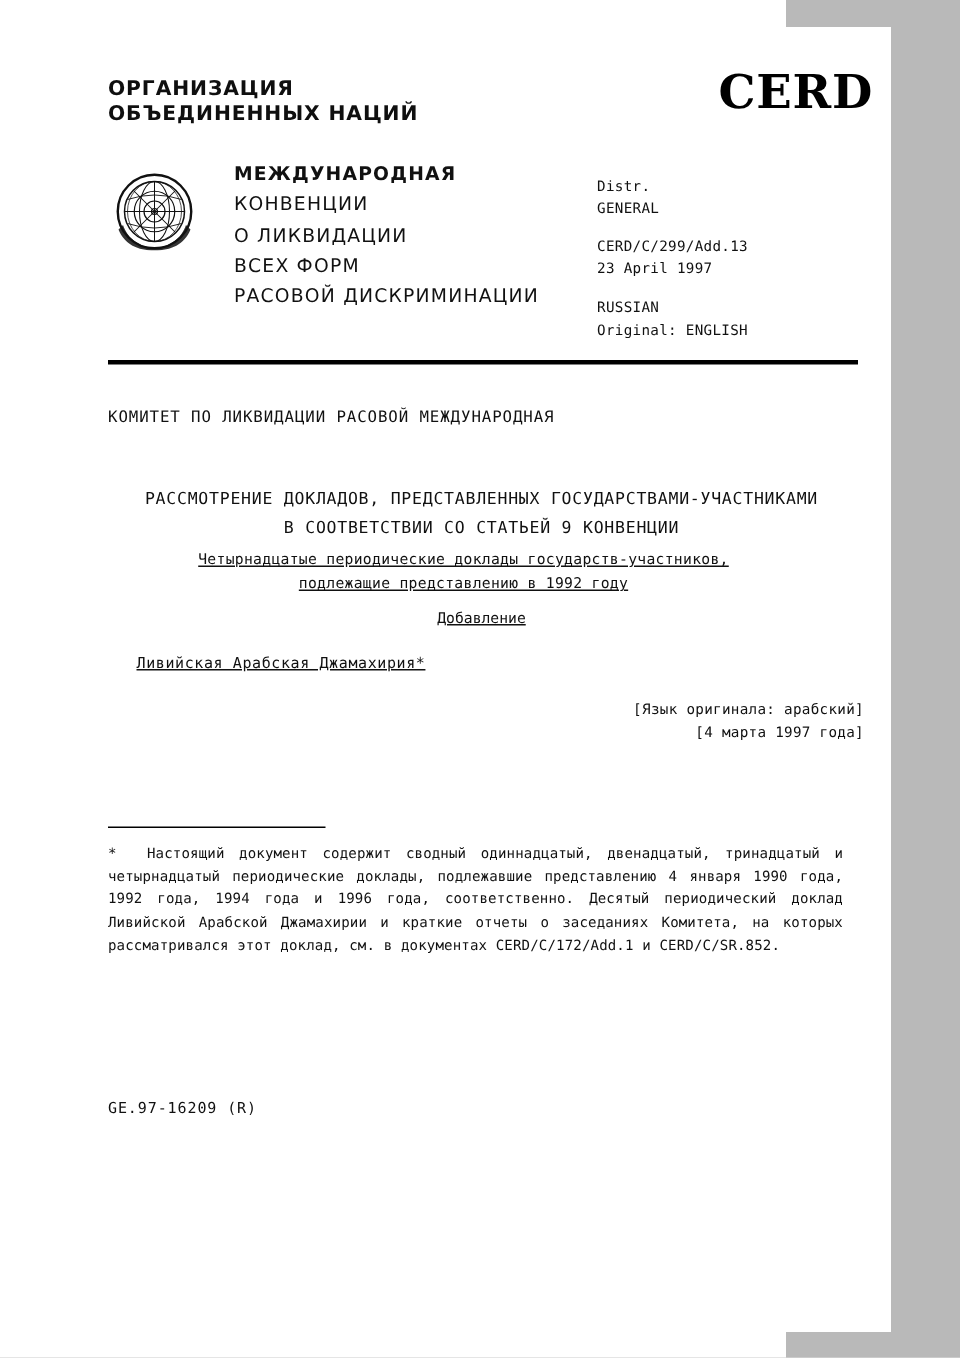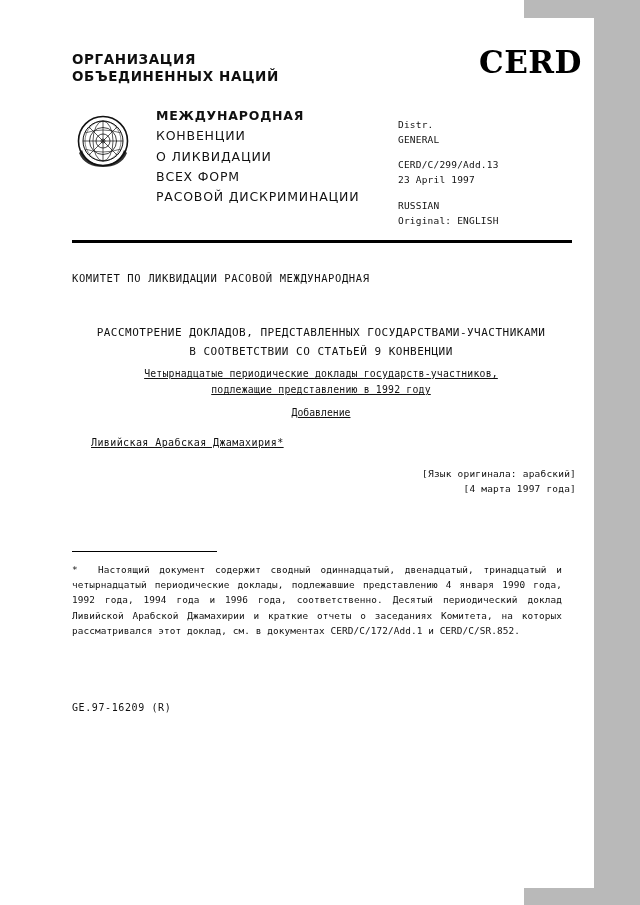--- a/index.html
+++ b/index.html
@@ -108,21 +108,21 @@
     top: 305px;
     width: 460px;
     text-align: center;
     font-size: 11px;
     letter-spacing: 0.5px;
     line-height: 1.75;
     color: #111;
   }
   .sub1 {
     position: absolute;
-    left: 45px;
+    left: 33px;
     top: 348px;
     width: 460px;
     text-align: center;
     font-size: 9.8px;
     letter-spacing: 0.2px;
     line-height: 1.65;
     color: #111;
   }
   .sub1 span { text-decoration: underline; }
   .addendum {
@@ -178,21 +178,21 @@
     color: #111;
     text-align: justify;
   }
   .footnote p { margin: 0 0 12px 0; }
   .footnote .ind { display: inline-block; width: 26px; }
   .footnote .star { display: inline-block; width: 26px; text-align: left; }
 
   .gecode {
     position: absolute;
     left: 26px;
-    top: 684px;
+    top: 716px;
     font-size: 10px;
     letter-spacing: 0.6px;
     color: #111;
   }
 </style>
 </head>
 <body>
 
 <div class="page">
   <div class="sheet">

